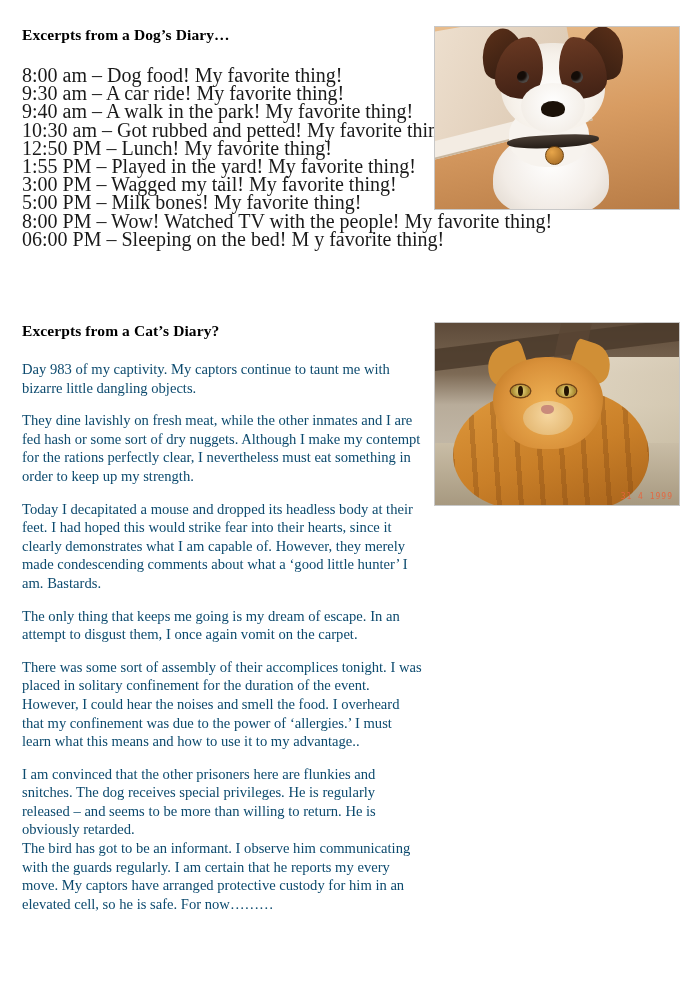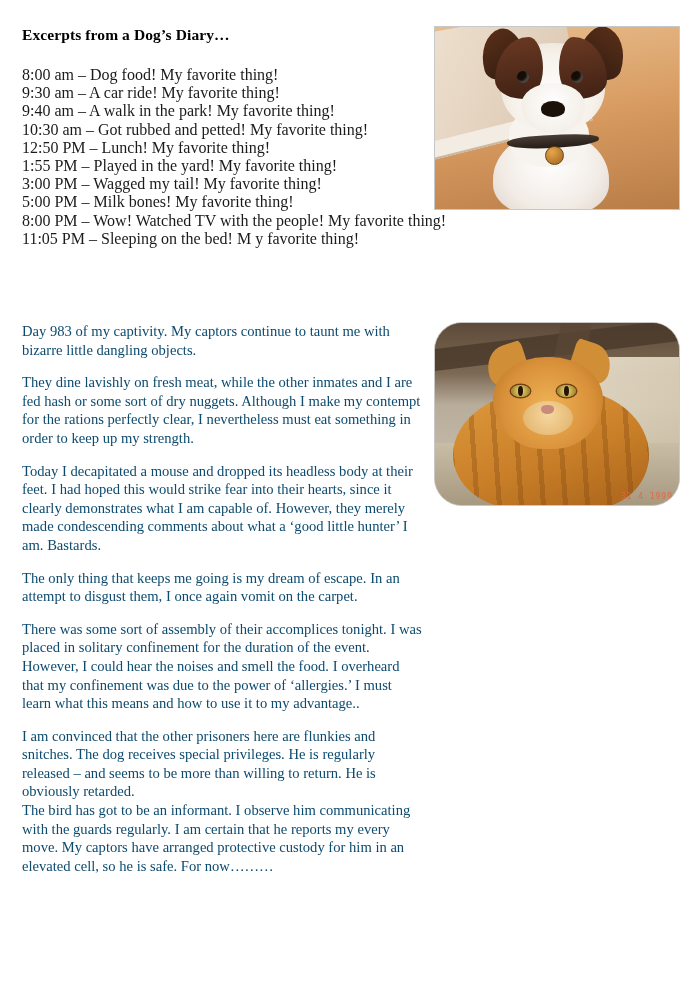--- a/index.html
+++ b/index.html
@@ -32,21 +32,21 @@
   }
   .heading {
     font-family: "Liberation Serif", serif;
     font-weight: bold;
     font-size: 15.5px;
     letter-spacing: 0.1px;
     color: #000;
     margin: 0 0 22px 0;
   }
   .dog-entries {
-    font-size: 16px;
+    font-size: 20px;
     line-height: 18.2px;
     color: #1a1a1a;
   }
   .dog-entries div {
     white-space: nowrap;
   }
 
   
   .photo {
     position: absolute;
@@ -60,21 +60,20 @@
     width: 246px;
     height: 184px;
     background: #d7a56a;
   }
   .cat-photo {
     left: 434px;
     top: 322px;
     width: 246px;
     height: 184px;
     background: #8e7a63;
-    border-radius: 28px;
   }
   .dogfloor2 {
     position: absolute; left: 0; top: 0; right: 0; bottom: 0;
     background: linear-gradient(170deg,#e8bd8d 0%, #d89c62 50%, #b87c46 100%);
   }
   .dog-wallpanel {
     position: absolute; left: -10px; top: -6px; width: 150px; height: 120px;
     background: linear-gradient(120deg,#efe3d4,#d9c7b2);
     transform: rotate(-10deg);
     opacity: 0.95;
@@ -261,21 +260,21 @@
     <div class="dog-entries">
       <div>8:00 am – Dog food! My favorite thing!</div>
       <div>9:30 am – A car ride! My favorite thing!</div>
       <div>9:40 am – A walk in the park! My favorite thing!</div>
       <div>10:30 am – Got rubbed and petted! My favorite thing!</div>
       <div>12:50 PM – Lunch! My favorite thing!</div>
       <div>1:55 PM – Played in the yard! My favorite thing!</div>
       <div>3:00 PM – Wagged my tail! My favorite thing!</div>
       <div>5:00 PM – Milk bones! My favorite thing!</div>
       <div>8:00 PM – Wow! Watched TV with the people! My favorite thing!</div>
-      <div>11:05 PM – Sleeping on the bed! M y favorite thing!</div>
+      <div>06:00 PM – Sleeping on the bed! M y favorite thing!</div>
     </div>
   </div>
 
   <div class="photo dog-photo">
     <div class="dogfloor2"></div>
     <div class="dog-wallpanel"></div>
     <div class="dog-baseboard"></div>
     <div class="dog-body"></div>
     <div class="dog-neck"></div>
     <div class="dog-ear-l"></div>
@@ -285,20 +284,21 @@
     <div class="dog-mask-r"></div>
     <div class="dog-muzzle"></div>
     <div class="dog-eye-l"></div>
     <div class="dog-eye-r"></div>
     <div class="dog-nose"></div>
     <div class="dog-collar"></div>
     <div class="dog-tag"></div>
   </div>
 
   <div class="cat-section">
+    <h2 class="heading">Excerpts from a Cat’s Diary?</h2>
     <div class="cat-body-text">
       <p>Day 983 of my captivity. My captors continue to taunt me with bizarre little dangling objects.</p>
       <p>They dine lavishly on fresh meat, while the other inmates and I are fed hash or some sort of dry nuggets. Although I make my contempt for the rations perfectly clear, I nevertheless must eat something in order to keep up my strength.</p>
       <p>Today I decapitated a mouse and dropped its headless body at their feet. I had hoped this would strike fear into their hearts, since it clearly demonstrates what I am capable of. However, they merely made condescending comments about what a ‘good little hunter’ I am. Bastards.</p>
       <p>The only thing that keeps me going is my dream of escape. In an attempt to disgust them, I once again vomit on the carpet.</p>
       <p>There was some sort of assembly of their accomplices tonight. I was placed in solitary confinement for the duration of the event. However, I could hear the noises and smell the food. I overheard that my confinement was due to the power of ‘allergies.’ I must learn what this means and how to use it to my advantage..</p>
       <p class="tight">I am convinced that the other prisoners here are flunkies and snitches. The dog receives special privileges. He is regularly released – and seems to be more than willing to return. He is obviously retarded.</p>
       <p>The bird has got to be an informant. I observe him communicating with the guards regularly. I am certain that he reports my every move. My captors have arranged protective custody for him in an elevated cell, so he is safe. For now………</p>
     </div>
   </div>

